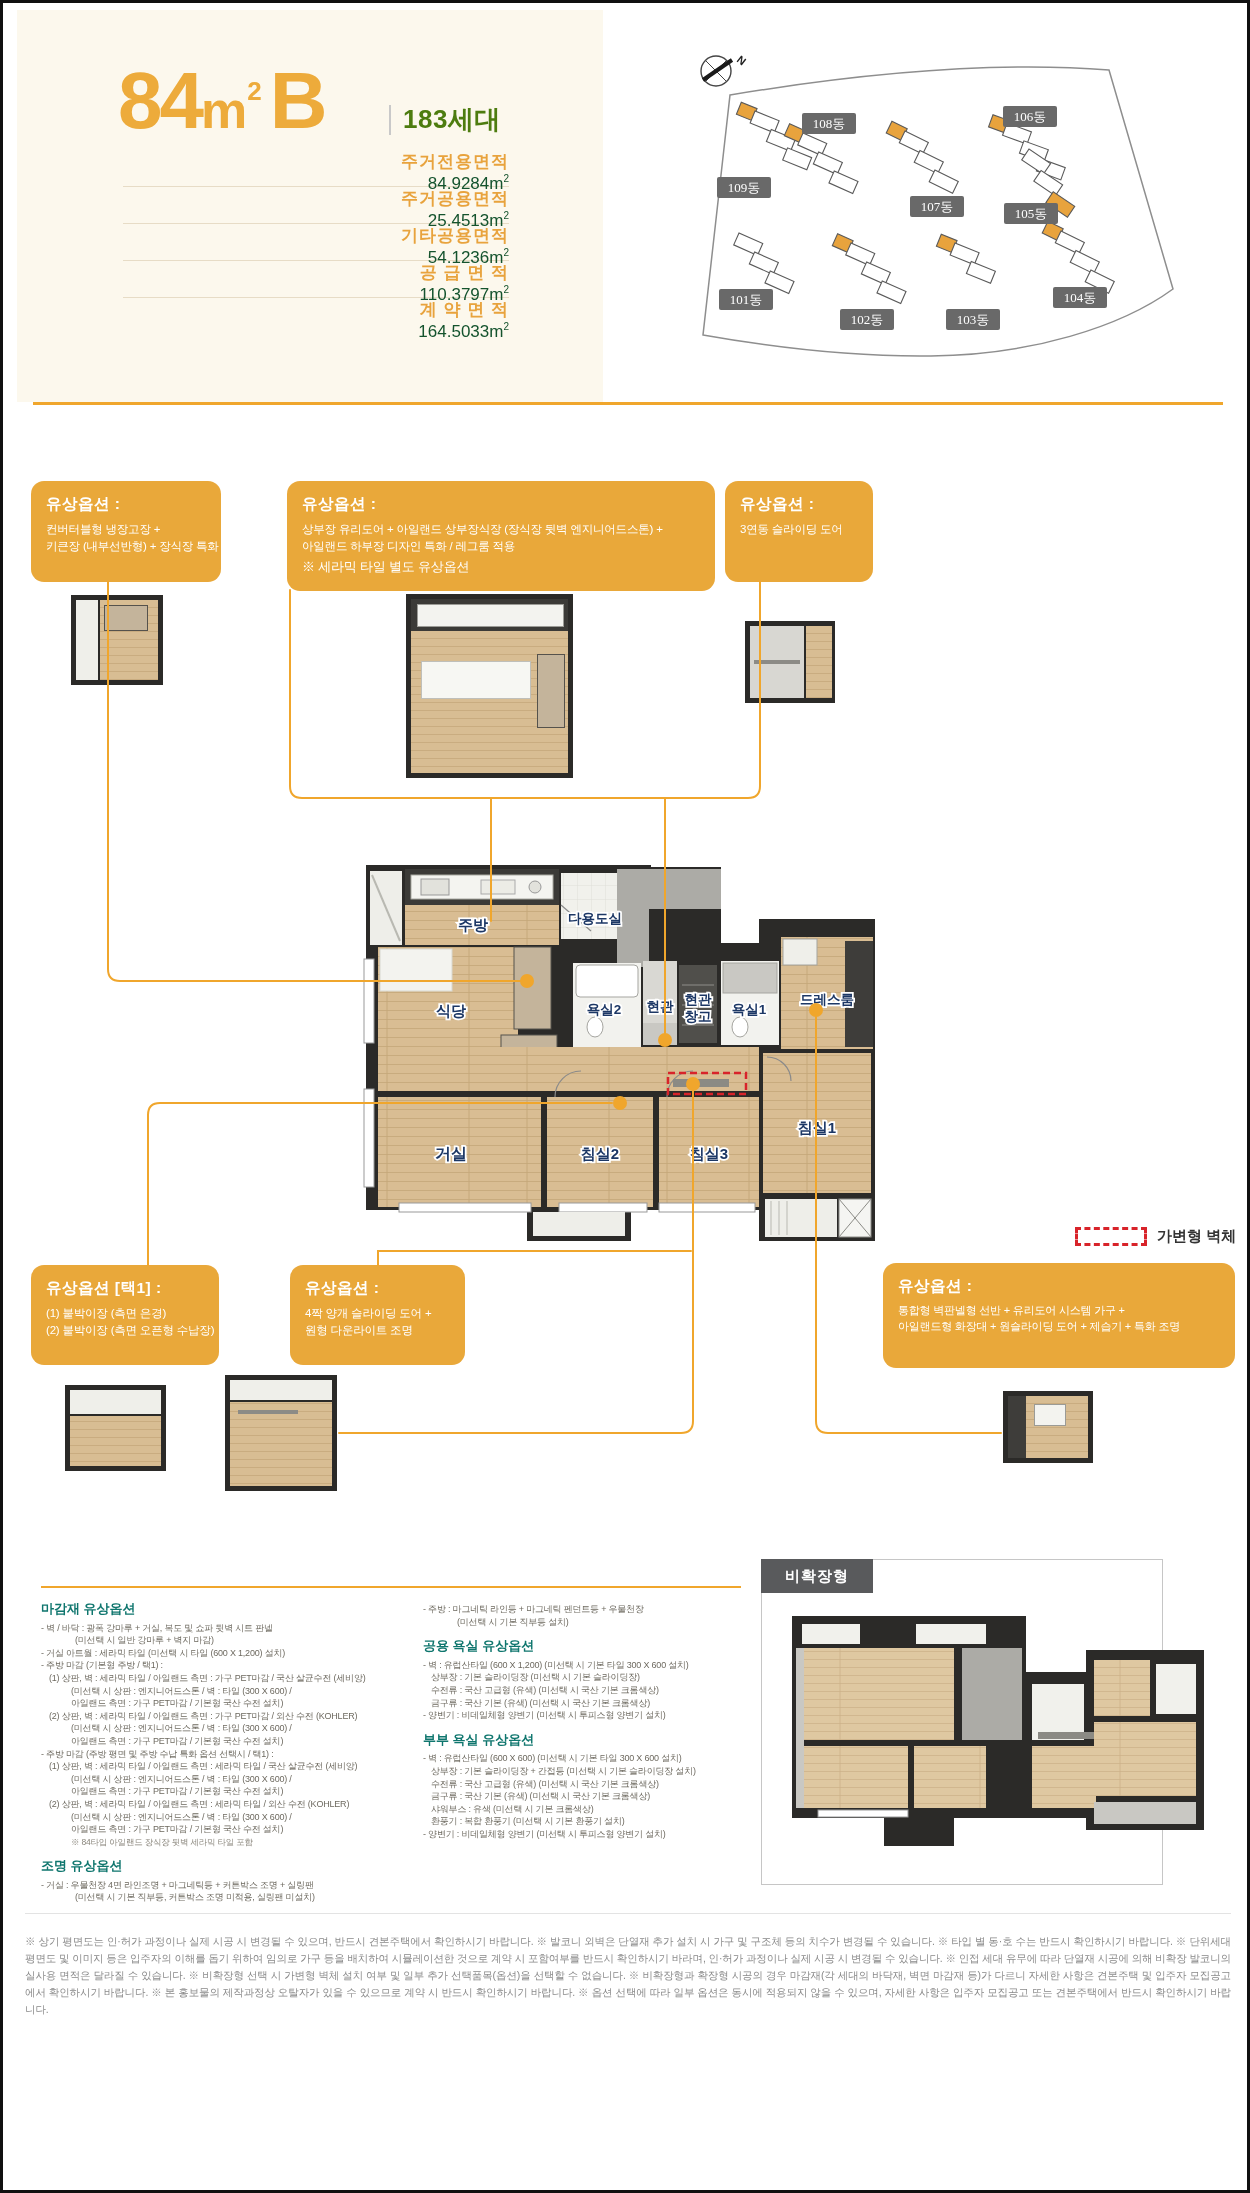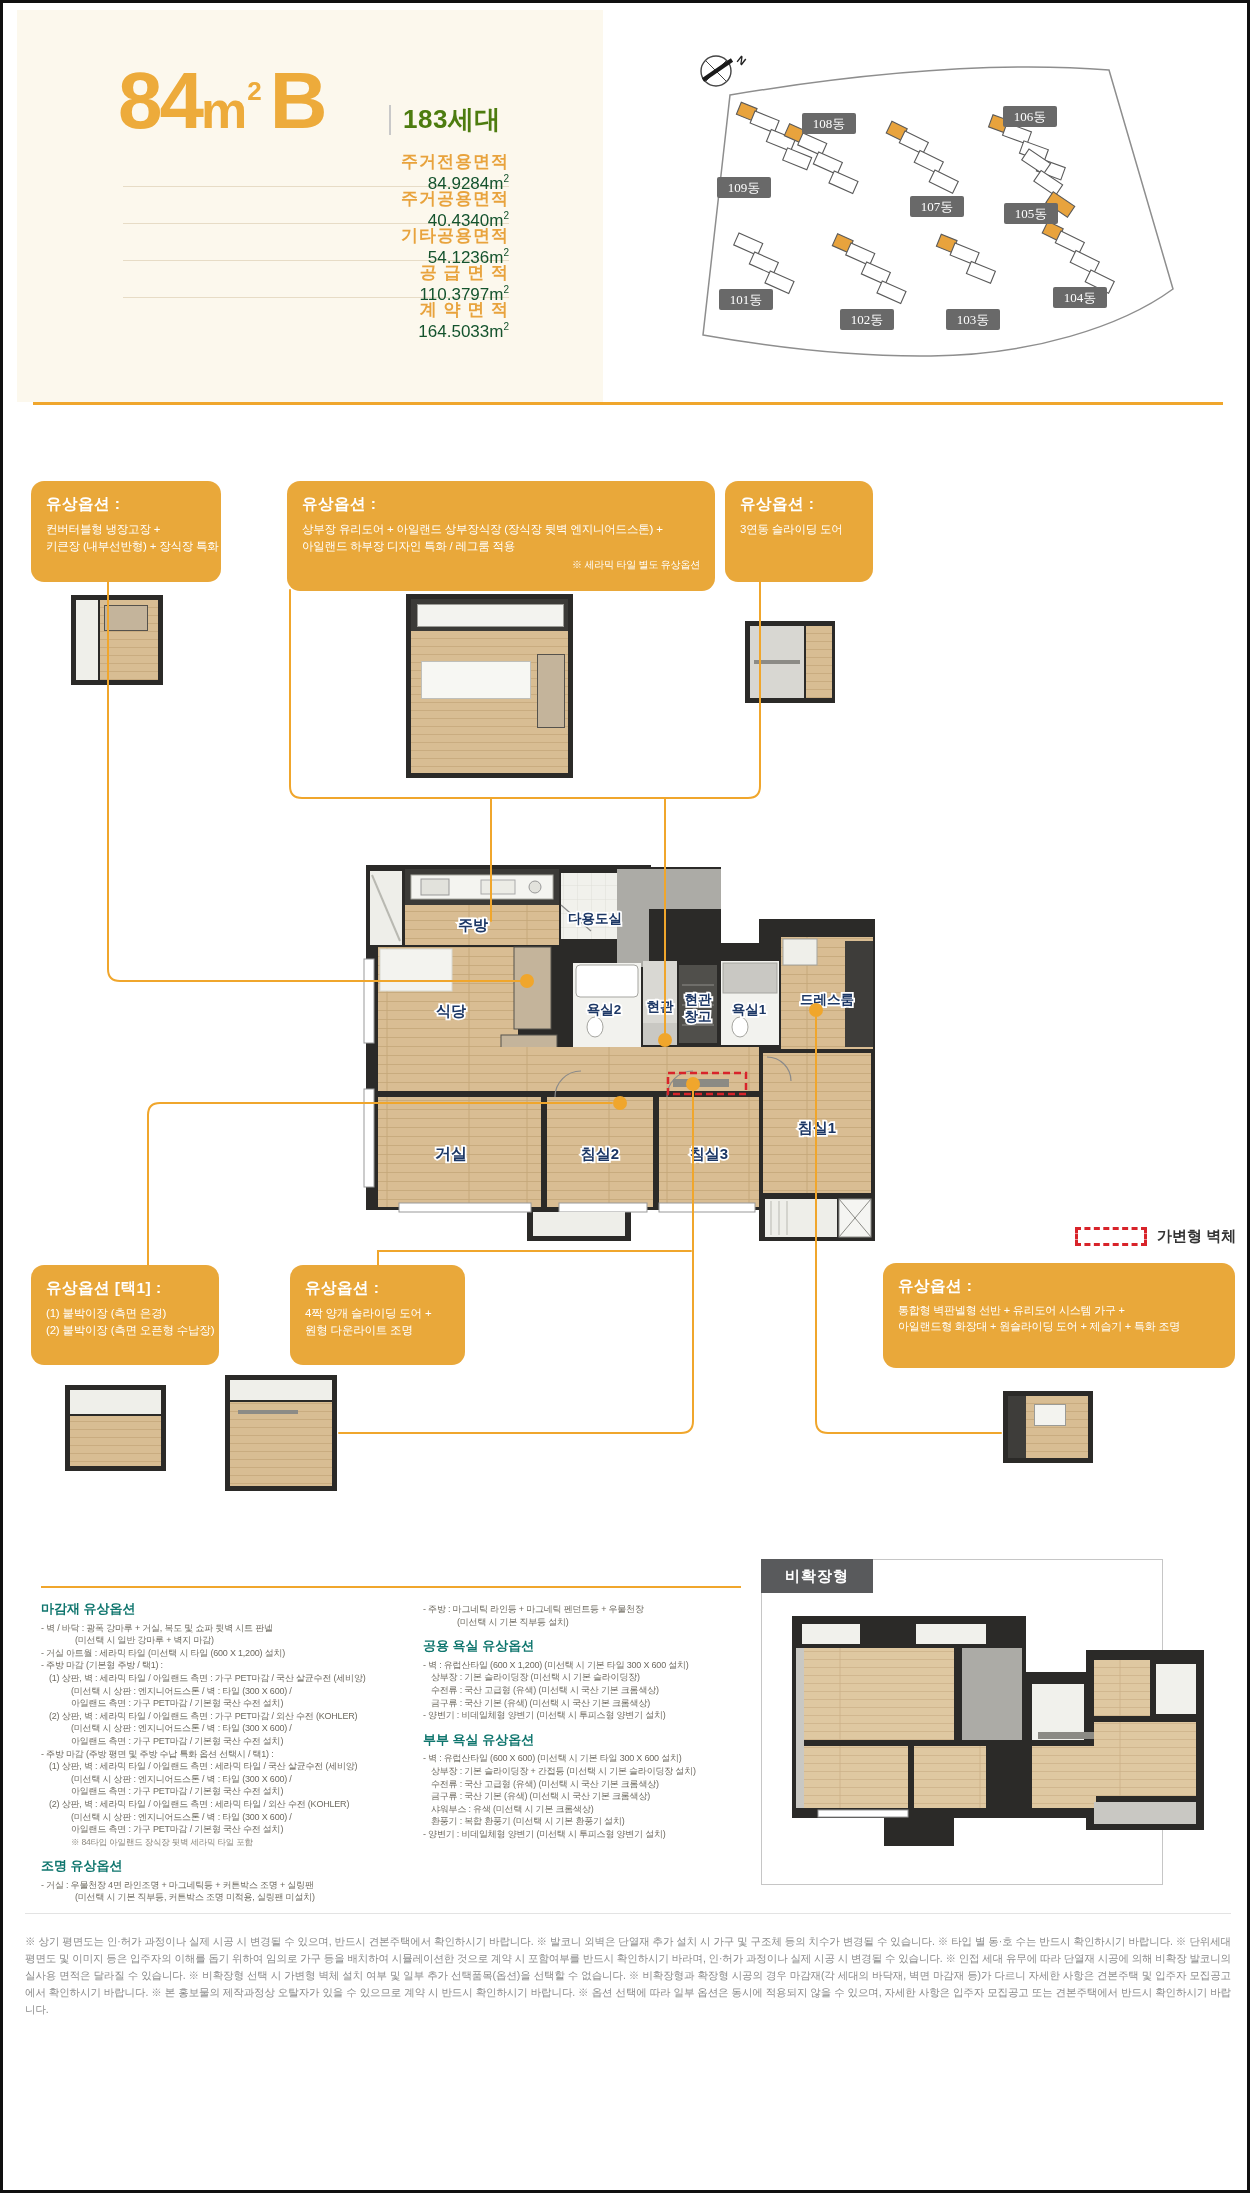--- a/index.html
+++ b/index.html
@@ -18,21 +18,21 @@
   .area-table{left:120px;top:147px;width:386px;}
   .arow{display:flex;justify-content:space-between;align-items:flex-end;height:36px;border-bottom:1px solid #E7DCC6;flex-direction:column;}
   .arow:last-child{border-bottom:none;}
   .albl{color:#E8A33D;font-weight:bold;font-size:17px;letter-spacing:1px;}
   .aval{color:#14532d;font-size:17px;}
   .aval .u sup{font-size:10px;}
   
   .opt{background:#E9A83A;border-radius:13px;color:#fff;padding:13px 15px;box-sizing:border-box;}
   .opt-title{font-weight:bold;font-size:15.5px;margin-bottom:6px;letter-spacing:0.5px;}
   .opt-line{font-size:11.5px;line-height:1.45;letter-spacing:-0.2px;white-space:nowrap;}
-  .opt-note{font-size:10px;margin-top:4px;letter-spacing:-0.2px;text-align:right;}
+  .opt-note{font-size:13px;margin-top:4px;letter-spacing:-0.2px;}
   .opt.small-text .opt-line{font-size:11px;}
   
   .mini{box-sizing:border-box;border:5px solid #2B2A28;background:repeating-linear-gradient(180deg,#D8BD93 0 7px,#C9AC80 7px 8px);}
   .mini>div{position:absolute;}
   
   .legend{left:1072px;top:1224px;display:flex;align-items:center;gap:10px;text-align:right;}
   .dash-box{width:66px;height:13px;border:3px dashed #D8232A;}
   .legend-text{font-size:15px;font-weight:bold;color:#333;}
   
   .spec-col{color:#6E6A60;font-size:9px;line-height:12.6px;white-space:nowrap;}
@@ -69,21 +69,21 @@
   <div class="abs sep-bar"></div>
   <div class="abs households">183세대</div>
 
   <div class="abs area-table">
     <div class="arow">
         <span class="albl">주거전용면적</span>
         <span class="aval"><span>84.9284</span><span class="u"><span>m</span><sup>2</sup></span></span>
       </div>
     <div class="arow">
         <span class="albl">주거공용면적</span>
-        <span class="aval"><span>40.4340</span><span class="u"><span>m</span><sup>2</sup></span></span>
+        <span class="aval"><span>25.4513</span><span class="u"><span>m</span><sup>2</sup></span></span>
       </div>
     <div class="arow">
         <span class="albl">기타공용면적</span>
         <span class="aval"><span>54.1236</span><span class="u"><span>m</span><sup>2</sup></span></span>
       </div>
     <div class="arow">
         <span class="albl">공 급 면 적</span>
         <span class="aval"><span>110.3797</span><span class="u"><span>m</span><sup>2</sup></span></span>
       </div>
     <div class="arow">

